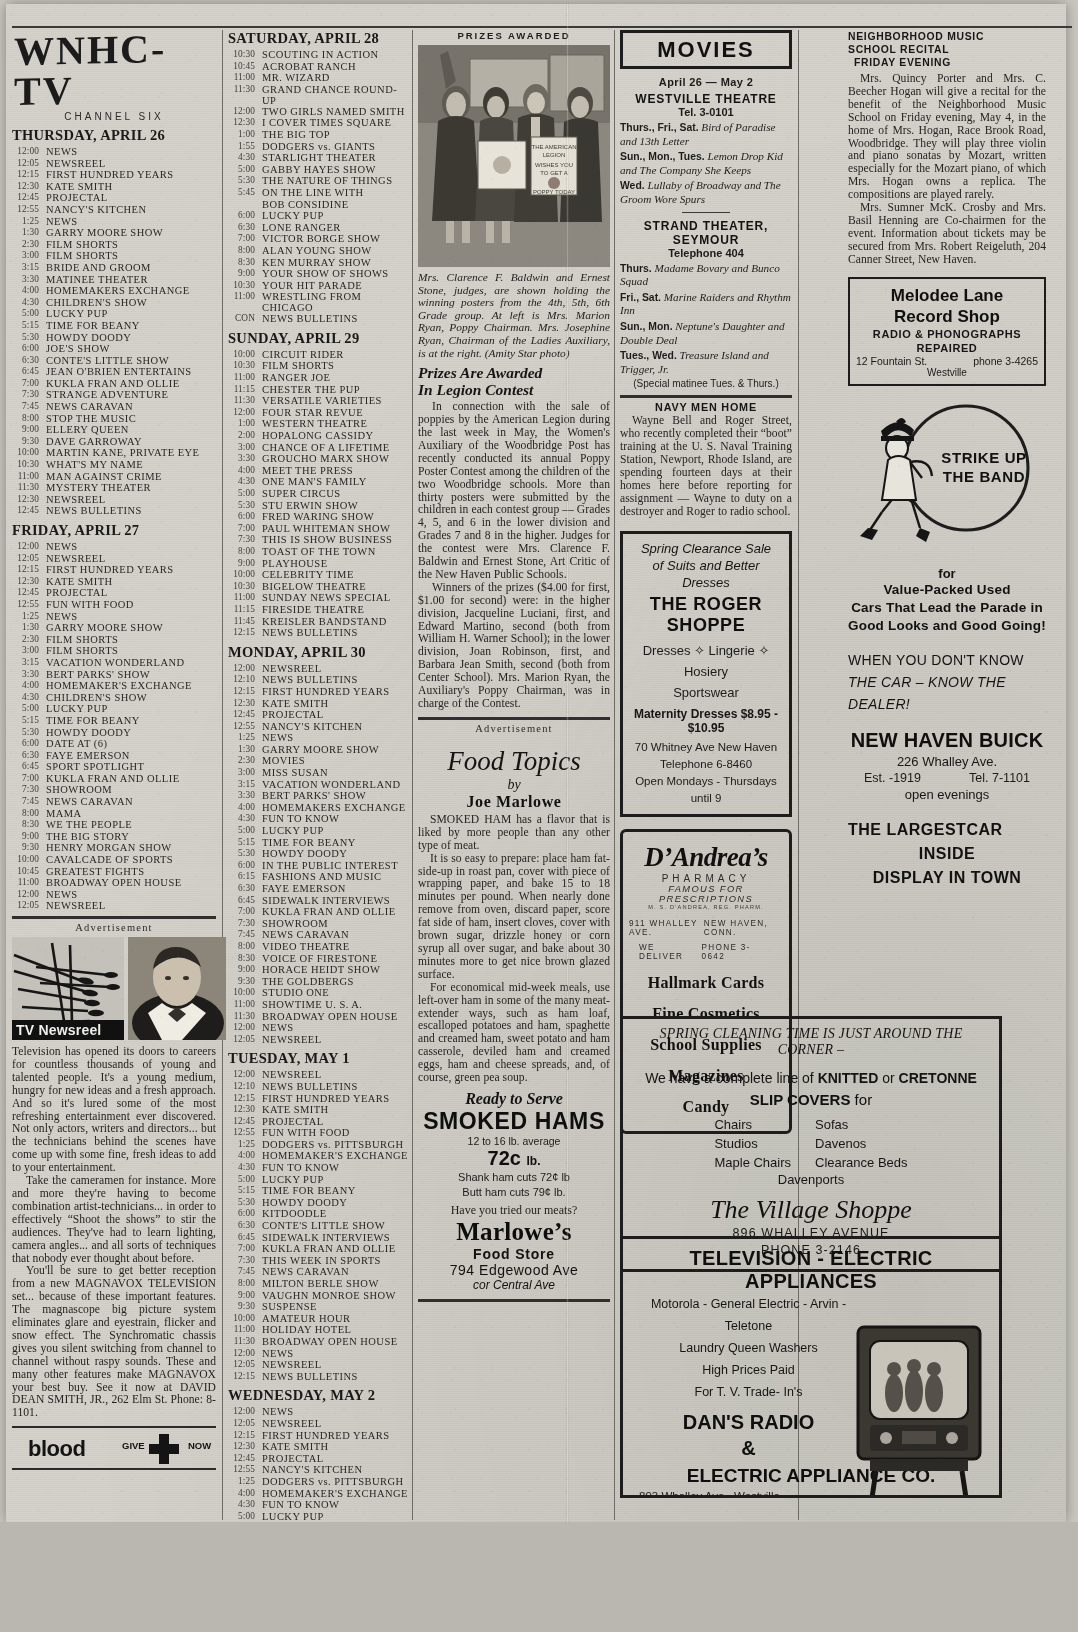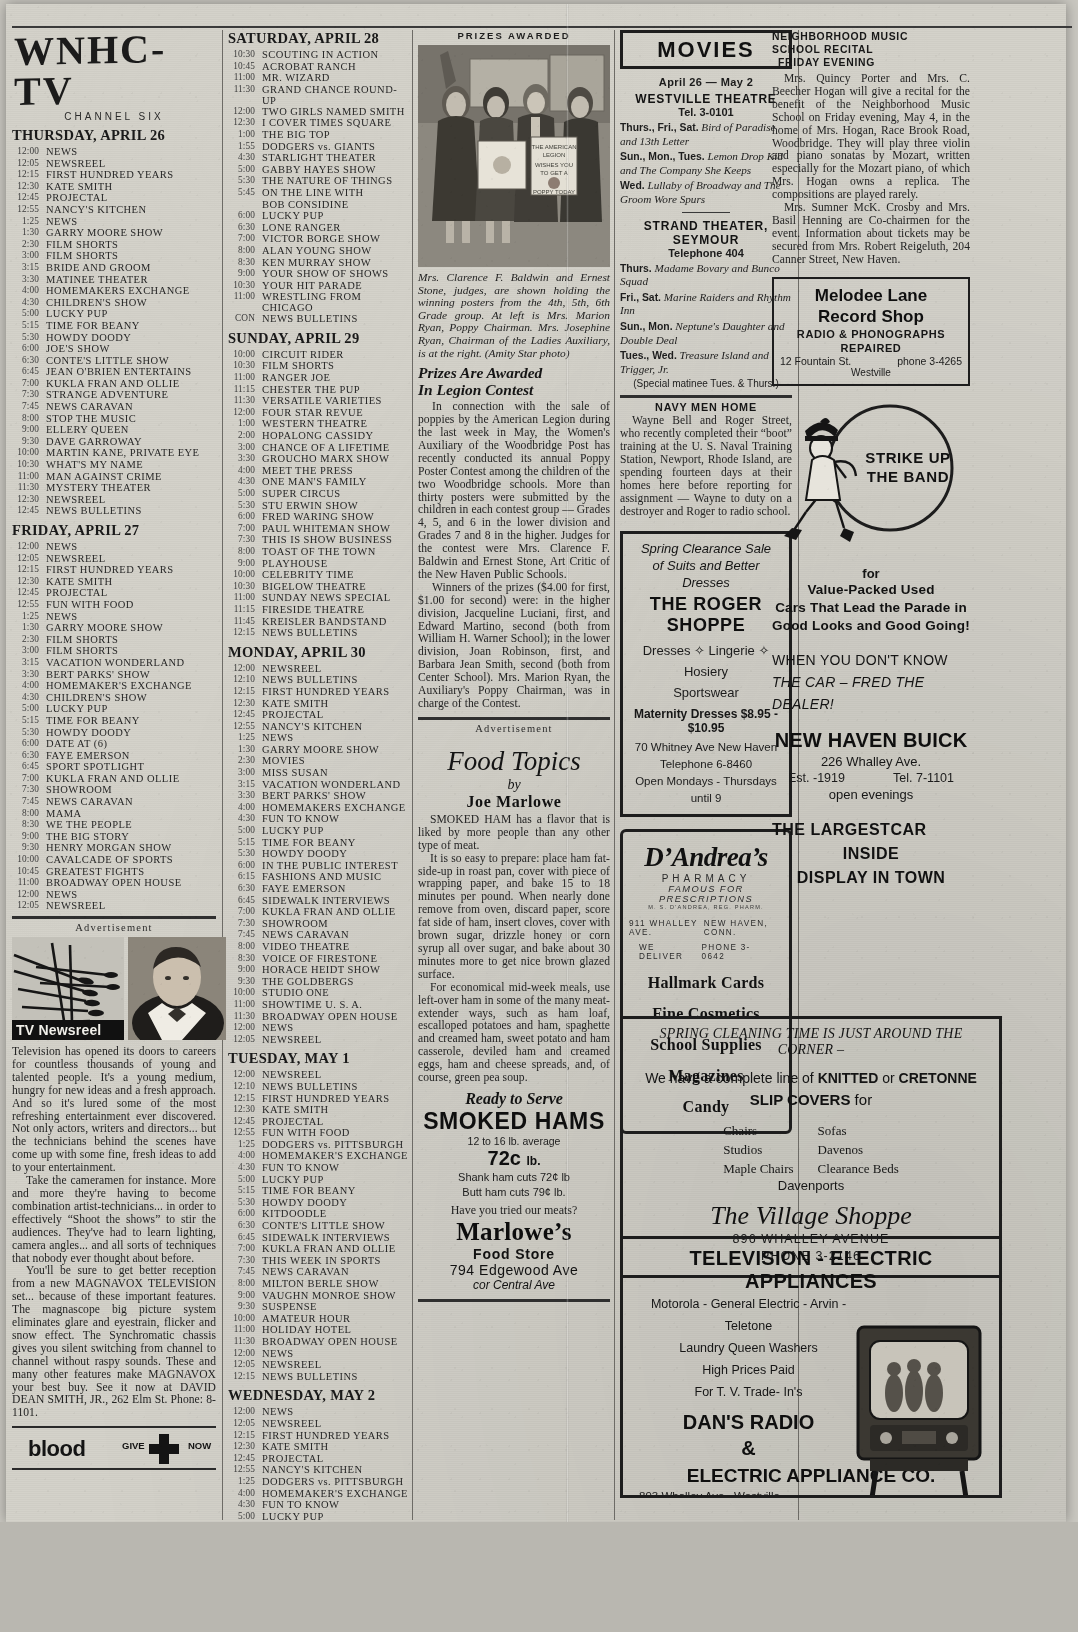--- a/index.html
+++ b/index.html
@@ -204,22 +204,22 @@
   .largest{ font-family:"Liberation Sans", sans-serif; font-weight:bold; font-size:16px;
             color:#111; letter-spacing:.5px; line-height:24px;}
 
   .vs1 { text-align:center; font-family:"Liberation Serif", serif; font-style:italic;
          font-size:14px; color:#151515; letter-spacing:.2px;}
   .vs2 { text-align:center; font-family:"Liberation Sans", sans-serif; font-size:14px;
          color:#141414; margin-top:12px;}
   .vs2 b{ font-weight:bold; }
   .vs3 { text-align:center; font-family:"Liberation Sans", sans-serif; font-size:15px;
          font-weight:bold; color:#111; margin-top:5px;}
-  .vsgrid{ display:flex; justify-content:center; gap:24px; margin-top:13px;
-           font-family:Liberation Serif, serif; font-size:13px; color:#161616; line-height:19px;}
+  .vsgrid{ display:flex; justify-content:center; gap:24px; margin-top:7px;
+           font-family:Liberation Sans, sans-serif; font-size:13px; color:#161616; line-height:19px;}
   .vsdav{ text-align:center; font-family:"Liberation Sans", sans-serif; font-size:13px; color:#161616;}
   .vslogo{ text-align:center; font-family:"Liberation Serif", serif; font-style:italic;
            font-size:26px; color:#111; margin-top:8px;}
   .vsaddr{ text-align:center; font-family:"Liberation Sans", sans-serif; font-size:12.5px;
            letter-spacing:1.1px; color:#161616; line-height:17px;}
 
   .tv1 { text-align:center; font-family:"Liberation Sans", sans-serif; font-weight:bold;
          font-size:20px; letter-spacing:.3px; color:#0f0f0f;}
   .tvl { font-family:"Liberation Sans", sans-serif; font-size:12.5px; color:#161616;
          text-align:center; line-height:22px;}
@@ -1289,21 +1289,21 @@
         <span>PHONE 3-0642</span>
       </div>
       <div class="ditem">Hallmark Cards</div>
       <div class="ditem">Fine Cosmetics</div>
       <div class="ditem">School Supplies</div>
       <div class="ditem">Magazines</div>
       <div class="ditem" style="margin-bottom:8px;">Candy</div>
     </div>
   </div>
 
-  <div class="col" style="left:766px;width:198px;">
+  <div class="col" style="left:842px;width:198px;">
     <div>
       <div class="nmhead">NEIGHBORHOOD MUSIC</div>
       <div class="nmhead">SCHOOL RECITAL</div>
       <div class="nmhead" style="padding-left:6px;">FRIDAY EVENING</div>
       <div class="body-txt" style="text-indent:12px;margin-top:4px;">Mrs. Quincy Porter and Mrs. C. Beecher Hogan will give a recital for the benefit of the Neighborhood Music School on Friday evening, May 4, in the home of Mrs. Hogan, Race Brook Road, Woodbridge. They will play three violin and piano sonatas by Mozart, written especially for the Mozart piano, of which Mrs. Hogan owns a replica. The compositions are played rarely.</div>
       <div class="body-txt" style="text-indent:12px;">Mrs. Sumner McK. Crosby and Mrs. Basil Henning are Co-chairmen for the event. Information about tickets may be secured from Mrs. Robert Reigeluth, 204 Canner Street, New Haven.</div>
     </div>
 
     <div class="adbox2" style="margin-top:10px;">
       <div class="mel1">Melodee Lane</div>
@@ -1343,21 +1343,21 @@
           <div>STRIKE UP</div>
           <div>THE BAND</div>
         </div>
       </div>
       <div class="forw">for</div>
       <div class="vpu">Value-Packed Used</div>
       <div class="vpu">Cars That Lead the Parade in</div>
       <div class="vpu">Good Looks and Good Going!</div>
 
       <div class="buickline" style="margin-top:14px;">WHEN YOU DON'T KNOW</div>
-      <div class="buickline"><i>THE CAR – FRED THE</i></div>
+      <div class="buickline"><i>THE CAR – KNOW THE</i></div>
       <div class="buickline"><i>DEALER!</i></div>
 
       <div class="nhb" style="margin-top:14px;">NEW HAVEN BUICK</div>
       <div class="nhb2">226 Whalley Ave.</div>
       <div class="mel3" style="font-size:12.5px;padding:0 16px;">
         <span>Est. -1919</span>
         <span>Tel. 7-1101</span>
       </div>
       <div class="nhb2">open evenings</div>
 

